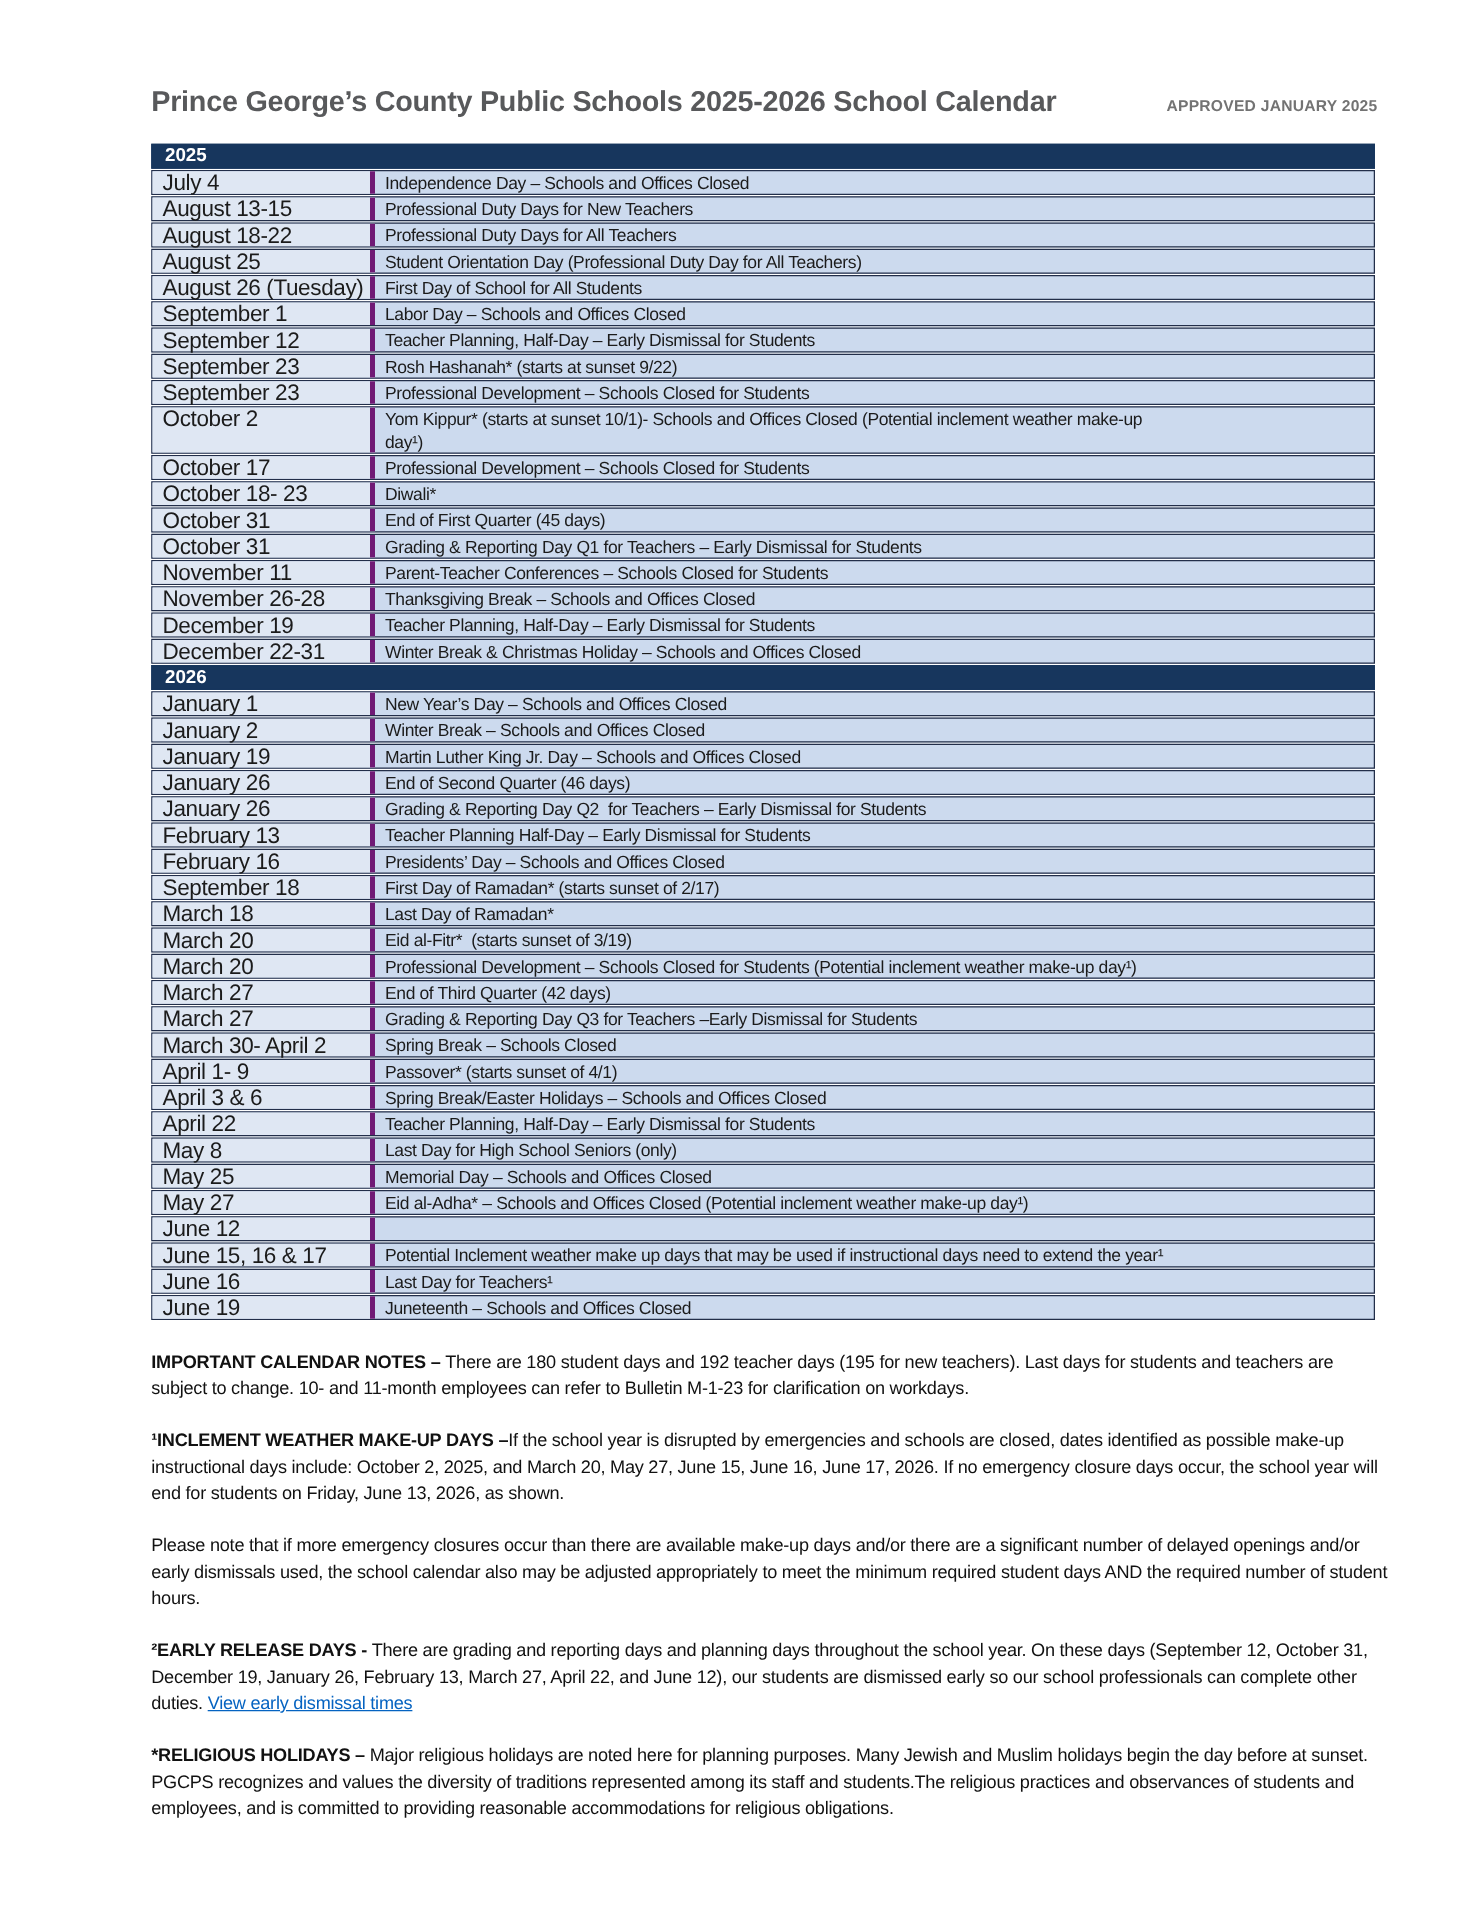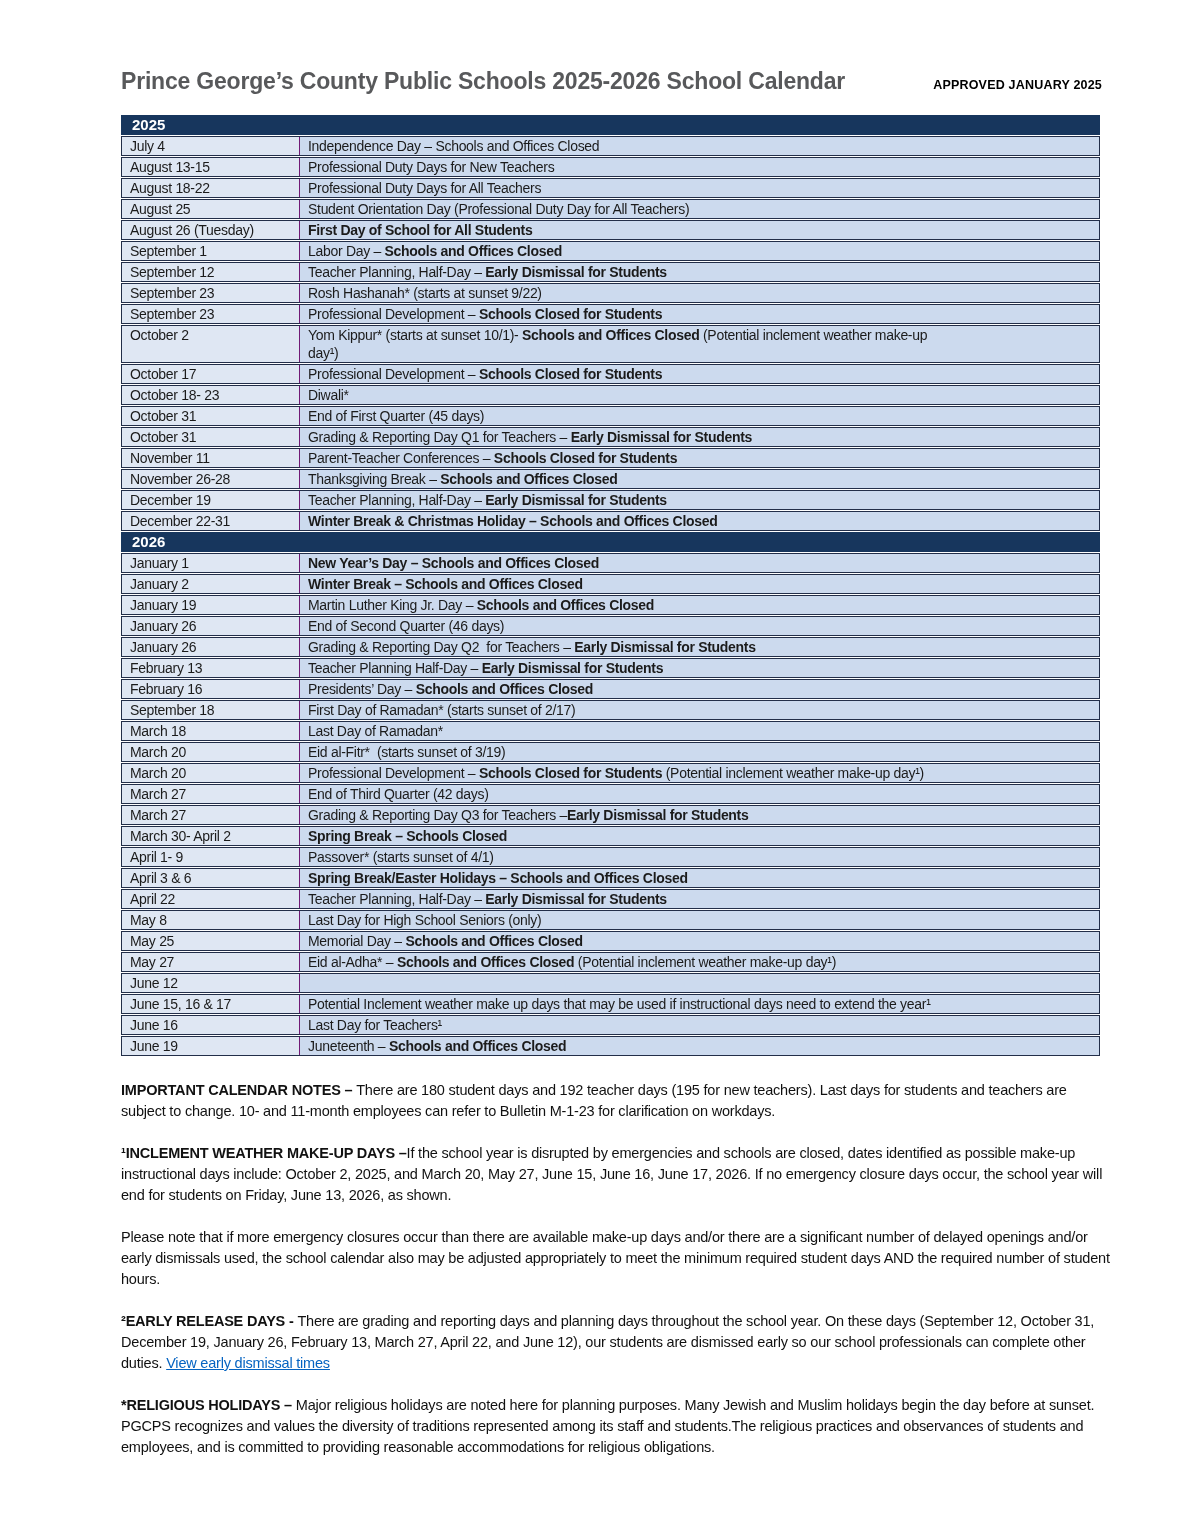--- a/index.html
+++ b/index.html
@@ -24,21 +24,21 @@
   .page-title {
     margin: 0;
     font-size: 23px;
     font-weight: 700;
     color: #58595b;
     letter-spacing: -0.2px;
   }
   .approved {
     font-size: 12.5px;
     font-weight: 600;
-    color: #000000;
+    color: #737373;
     letter-spacing: 0.2px;
     white-space: nowrap;
   }
 
   
   .cal-table { width: 979px; }
   .band {
     background: #17365d;
     border: 1px solid #17365d;
     color: #ffffff;
@@ -51,36 +51,36 @@
   .row {
     display: flex;
     border: 1px solid #222e49;
     margin-bottom: 1px;
     background: #ccdaee;
   }
   .cell-date {
     flex: 0 0 178px;
     width: 178px;
     background: #dfe7f3;
-    border-right: 1px solid #701a75;
+    border-right: 4px solid #701a75;
     padding-left: 8px;
-    font-size: 14px;
+    font-size: 18px;
     line-height: 18px;
     letter-spacing: -0.3px;
     white-space: nowrap;
   }
   .cell-event {
     flex: 1;
     padding: 0 22px 0 8px;
     font-size: 14px;
     line-height: 18px;
     letter-spacing: -0.3px;
     white-space: pre-wrap;
   }
-  .bold { font-weight: 700; }
+  .bold { font-weight: 400; }
 
   
   .notes {
     margin-top: 24px;
     width: 992px;
     font-size: 14.5px;
     line-height: 21px;
     letter-spacing: -0.2px;
     color: #111111;
   }

